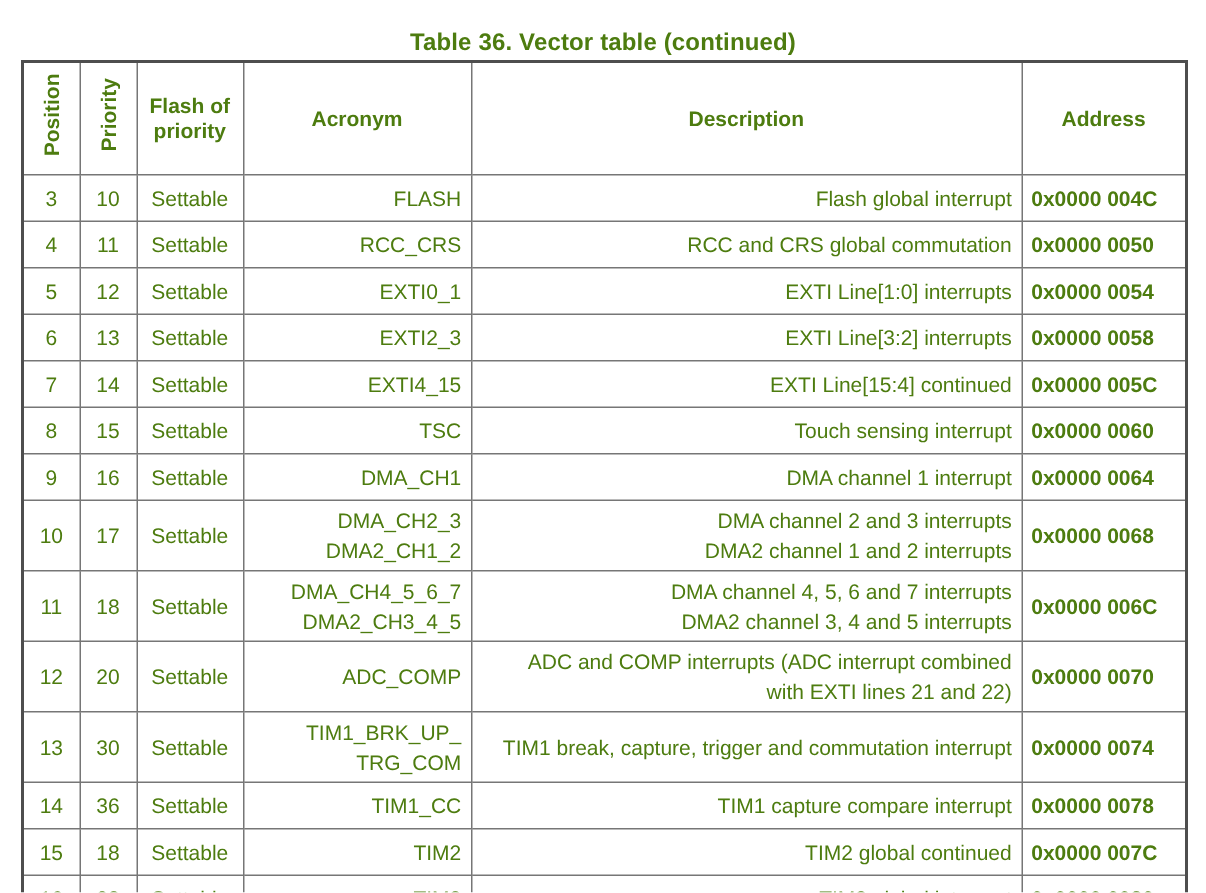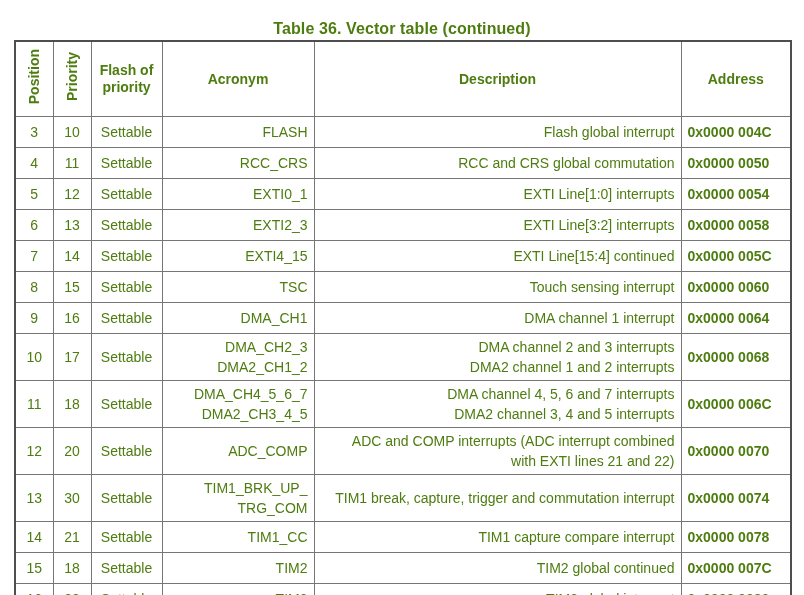--- a/index.html
+++ b/index.html
@@ -314,21 +314,21 @@
           </td>
           <td class="col-address">
             <div class="line">0x0000 0074</div>
           </td>
         </tr>
         <tr>
           <td class="col-position">
             <div class="line">14</div>
           </td>
           <td class="col-priority">
-            <div class="line">21</div>
+            <div class="line">36</div>
           </td>
           <td class="col-type">
             <div class="line">Settable</div>
           </td>
           <td class="col-acronym">
             <div class="line">TIM1_CC</div>
           </td>
           <td class="col-description">
             <div class="line">TIM1 capture compare interrupt</div>
           </td>

